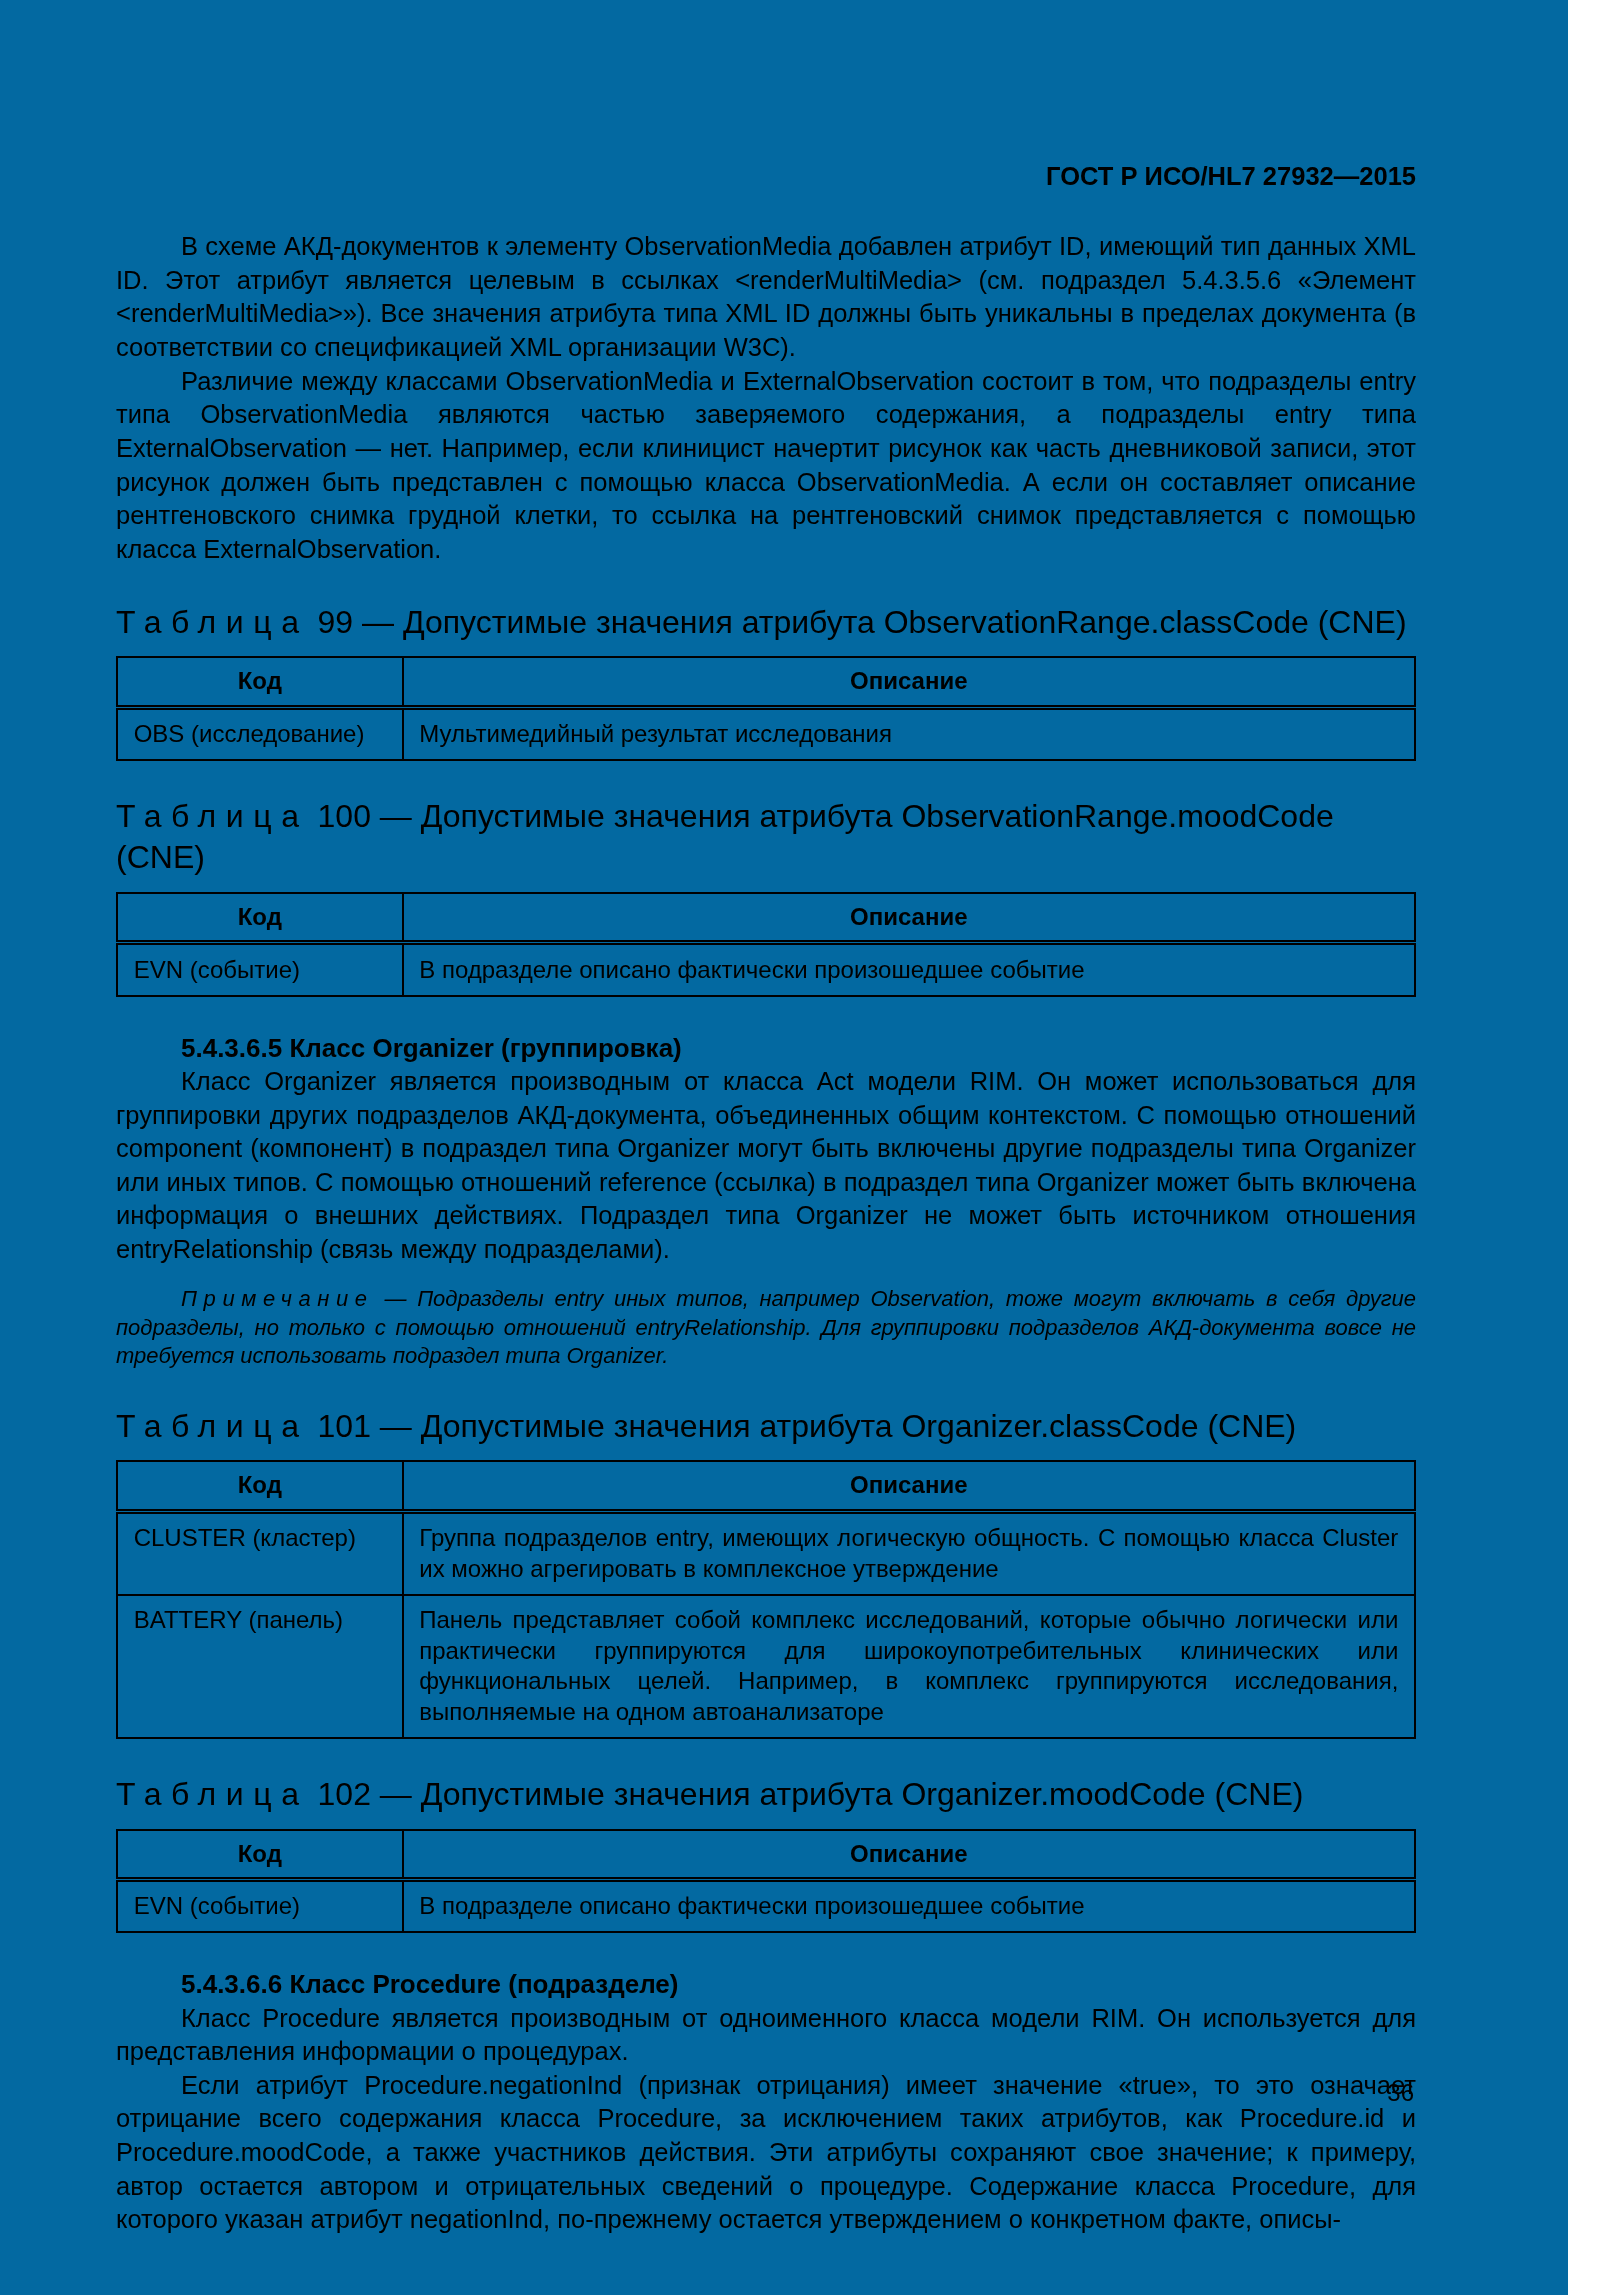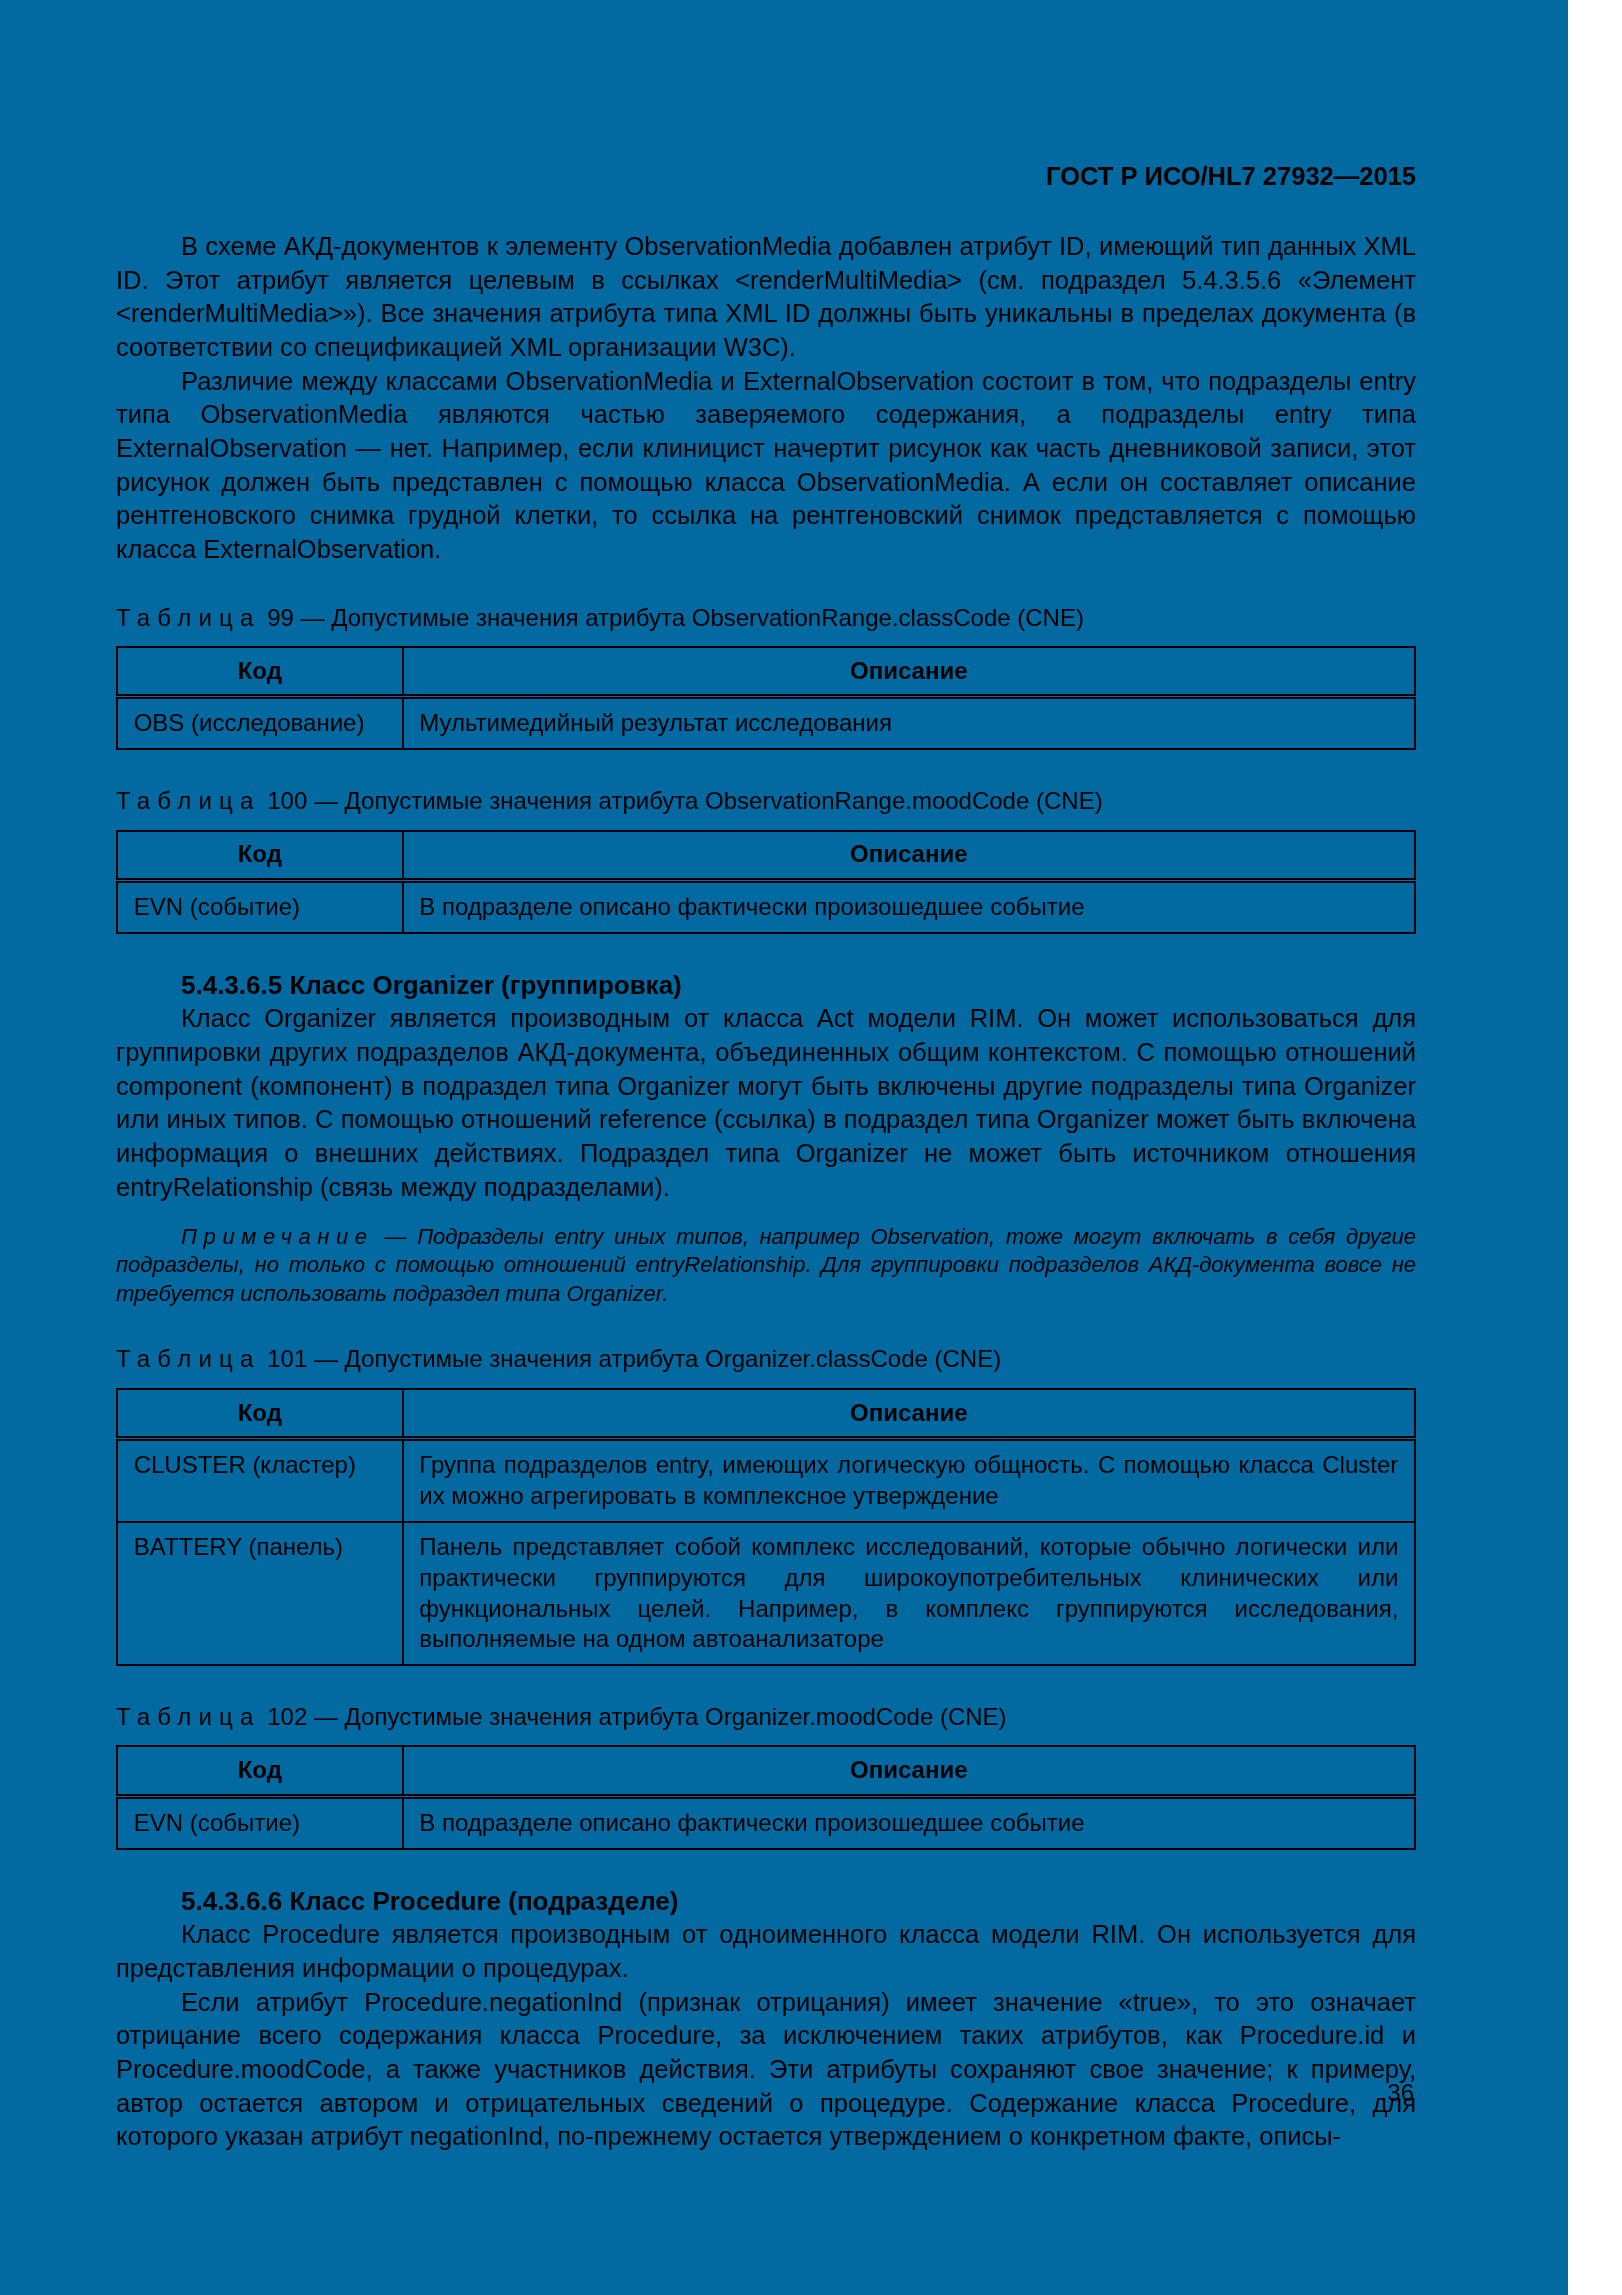--- a/index.html
+++ b/index.html
@@ -39,21 +39,21 @@
   }
   .note {
     font-size: 22px;
     line-height: 1.3;
     text-align: justify;
     text-indent: 65px;
     margin-top: 18.3px;
     font-style: italic;
   }
   .table-caption {
-    font-size: 24px;
+    font-size: 32px;
     line-height: 1.3;
     margin: 35px 0 13px 0;
   }
   .spaced { letter-spacing: 0.3em; }
   table.gost {
     width: 100%;
     border-collapse: collapse;
     border: 2px solid #000;
     font-size: 24px;
     line-height: 1.28;

